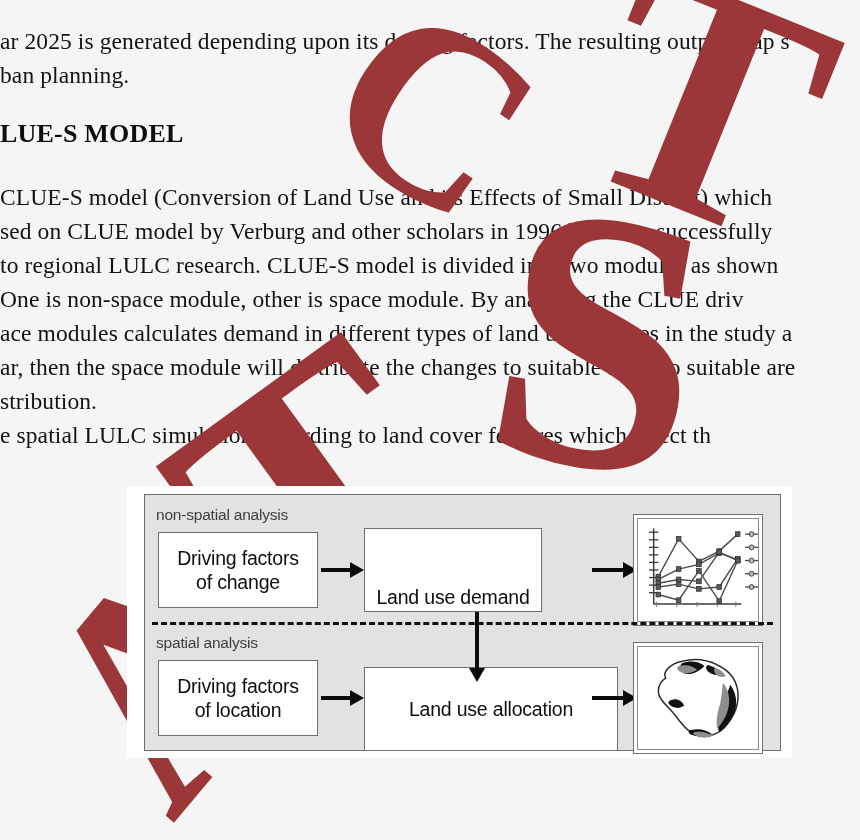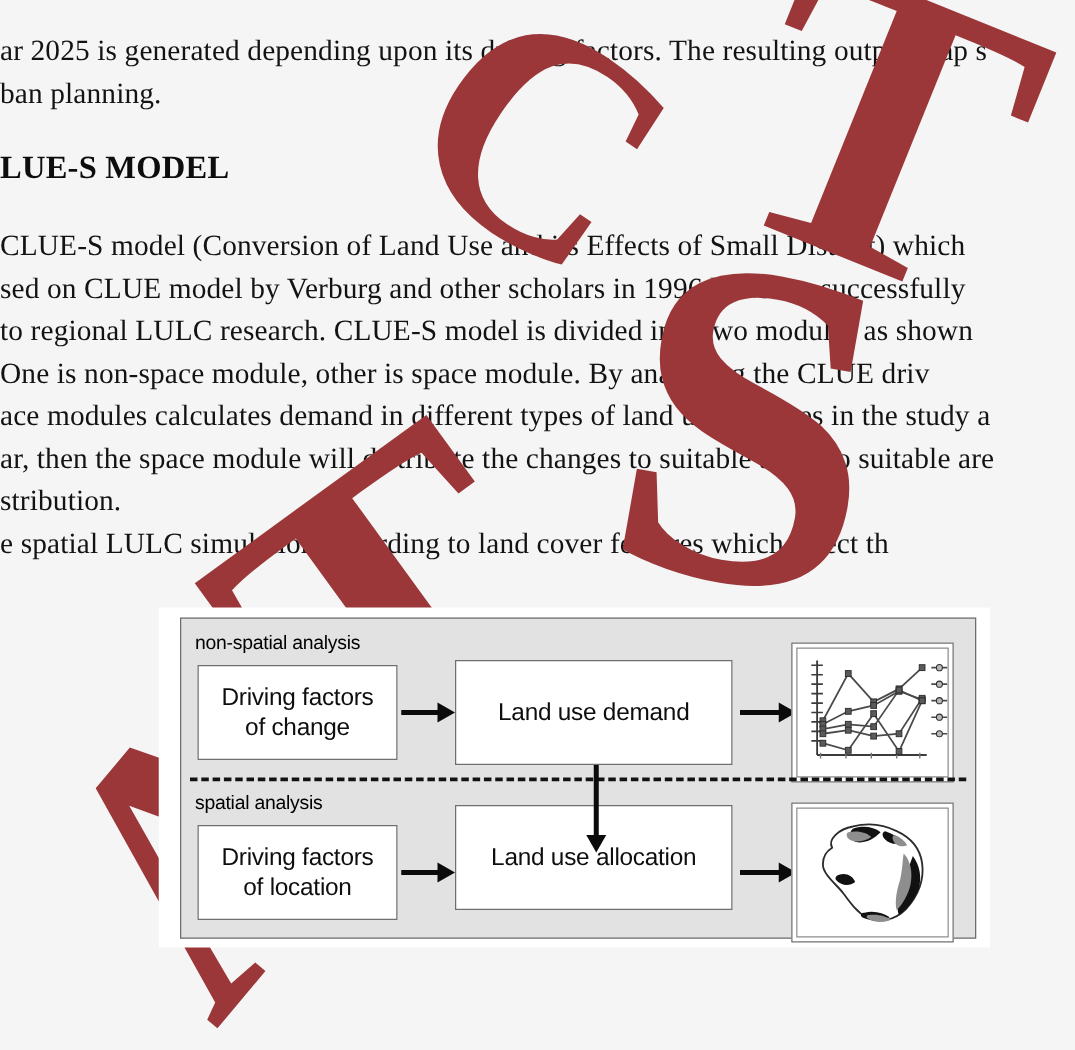--- a/index.html
+++ b/index.html
@@ -101,21 +101,21 @@
   }
   .band.top { top: 0; }
   .band.bottom { top: 50%; }
 
   .band-label {
     position: absolute;
     left: 11px;
     top: 11px;
     font-family: "Liberation Sans", sans-serif;
     font-size: 15.5px;
-    color: #000000;
+    color: #404040;
     letter-spacing: -.2px;
     white-space: nowrap;
   }
 
   .divider {
     position: absolute;
     left: 7px;
     right: 7px;
     top: 50%;
     height: 0;
@@ -135,22 +135,22 @@
     text-align: center;
     font-family: "Liberation Sans", sans-serif;
     font-size: 19.5px;
     line-height: 24px;
     color: #0e0e0e;
     letter-spacing: -.2px;
     padding: 2px 6px;
   }
   .node.drivers-change { left: 13px; top: 37px; width: 160px; height: 76px; }
   .node.drivers-location { left: 13px; top: 37px; width: 160px; height: 76px; }
-  .node.demand  { left: 219px; top: 33px; width: 222px; height: 84px; }
-  .node.alloc   { left: 219px; top: 21px; width: 222px; height: 84px; }
+  .node.demand  { left: 219px; top: 33px; width: 178px; height: 84px; align-items: flex-end; }
+  .node.alloc   { left: 219px; top: 44px; width: 254px; height: 84px; }
 
   
   .arrow-h {
     position: absolute;
     height: 4px;
     background: #0b0b0b;
   }
   .arrow-h::after {
     content: "";
     position: absolute;

